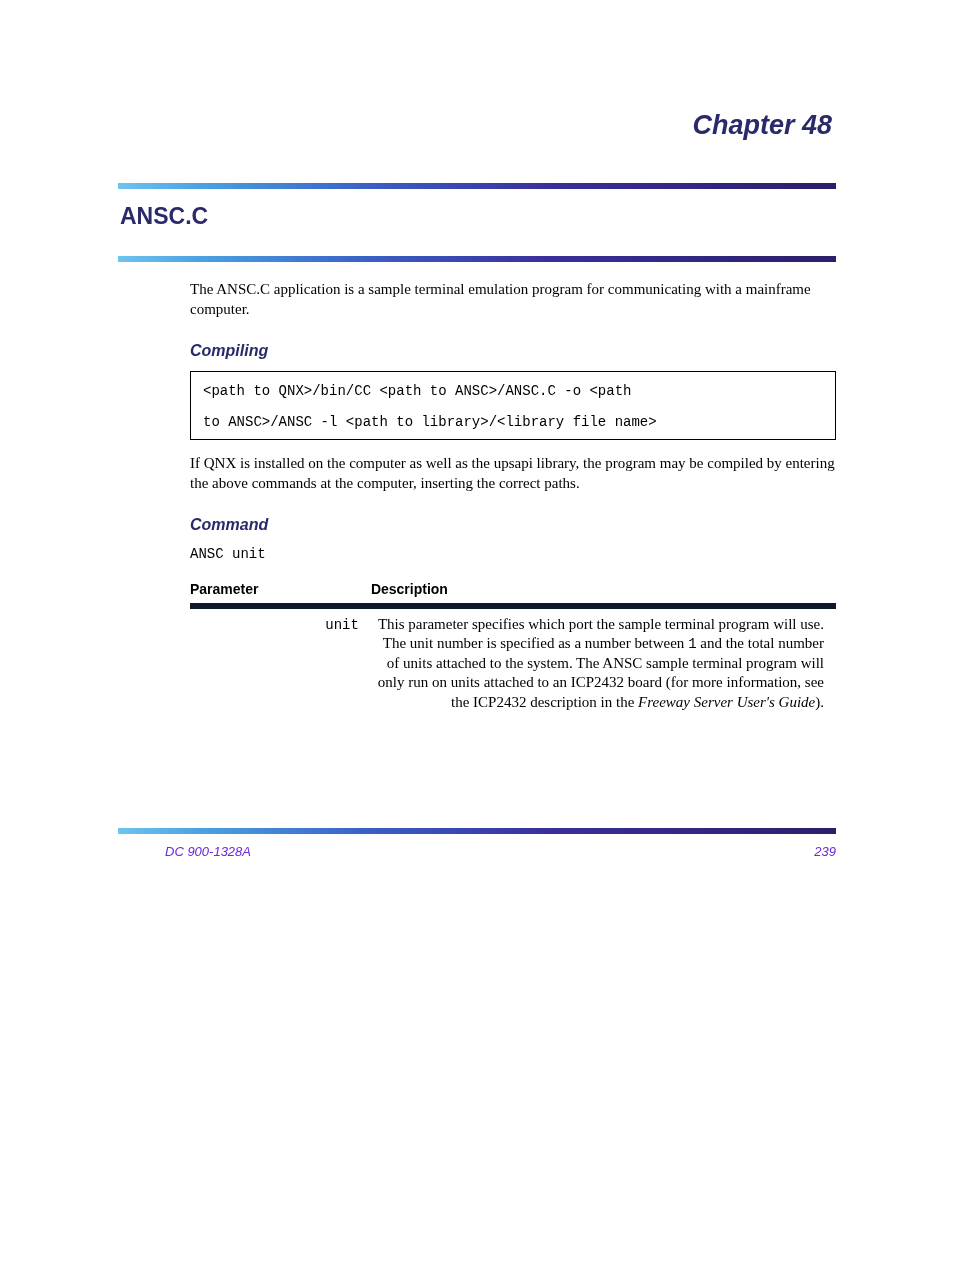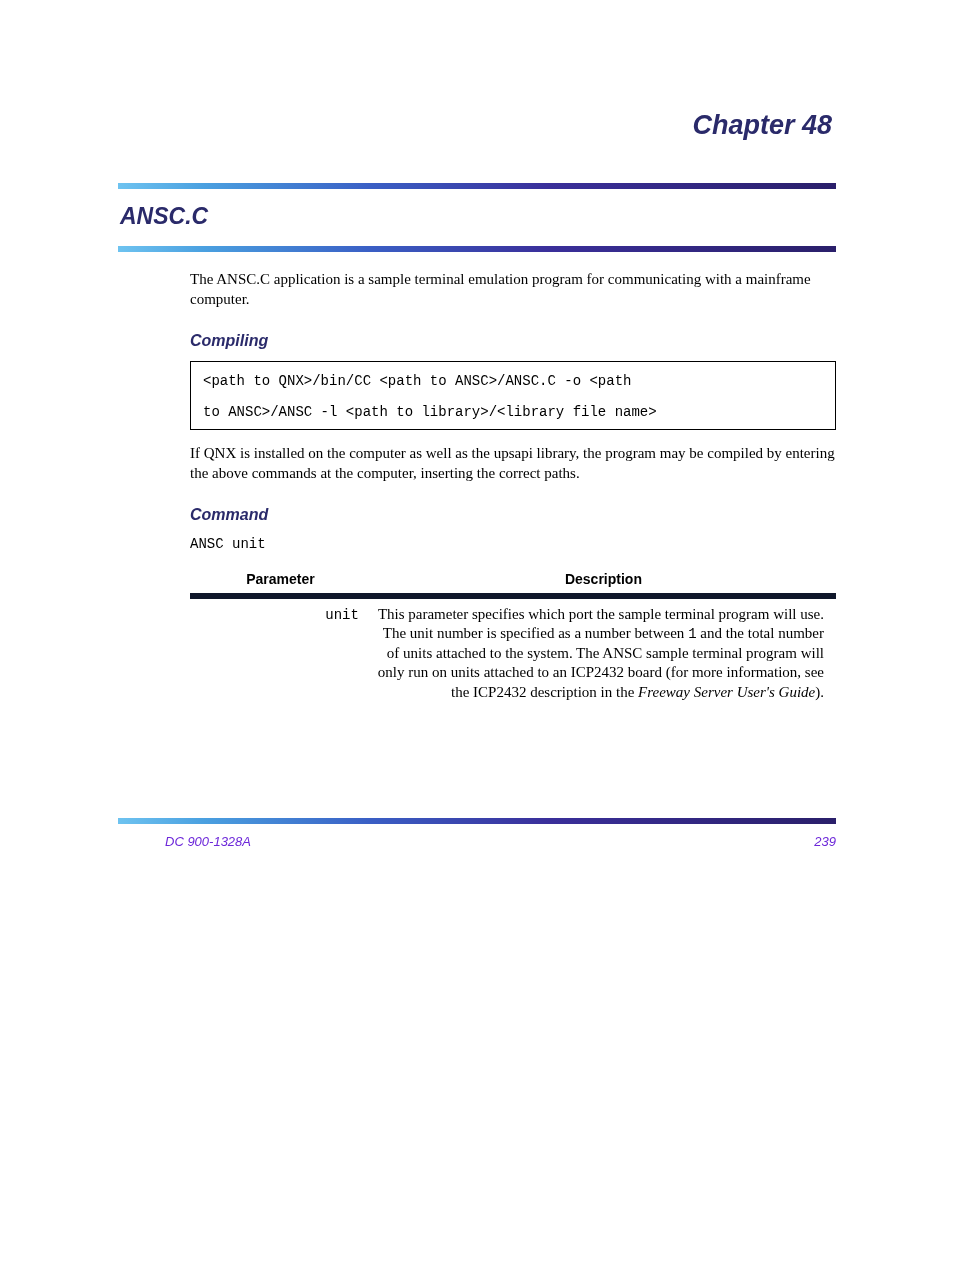--- a/index.html
+++ b/index.html
@@ -26,23 +26,22 @@
   }
   .gradient-rule {
     height: 6px;
     background: linear-gradient(90deg, #6ec3f0 0%, #4aa0e0 12%, #3a5fc5 35%, #3a2f9a 60%, #2a1f6a 100%);
     margin-bottom: 0;
   }
   .h1 {
     font-family: Arial, Helvetica, sans-serif;
     font-size: 23px;
     font-weight: bold;
-    font-style: italic;
     color: #2a2a6a;
-    margin: 14px 0 16px 0;
+    margin: 14px 0 26px 0;
     padding-left: 2px;
   }
   .content {
     margin-left: 72px;
     font-size: 15px;
     line-height: 1.32;
   }
   .content p { margin-bottom: 12px; }
   .intro { margin-top: 18px; }
   .h2 {
@@ -66,21 +65,21 @@
     margin-bottom: 12px;
   }
   table.params {
     border-collapse: collapse;
     width: 100%;
     margin: 8px 0 6px 0;
     font-family: Arial, Helvetica, sans-serif;
     font-size: 14px;
   }
   table.params th {
-    text-align: center;
+    text-align: left;
     font-weight: bold;
     border-bottom: 4px solid #ef4444;
     padding: 4px 0 4px 0;
   }
   table.params th:first-child { width: 28%; }
   table.params tr.toprule td {
     border-top: 6px solid #0f172a;
     text-align: right;
   }
   table.params td {

